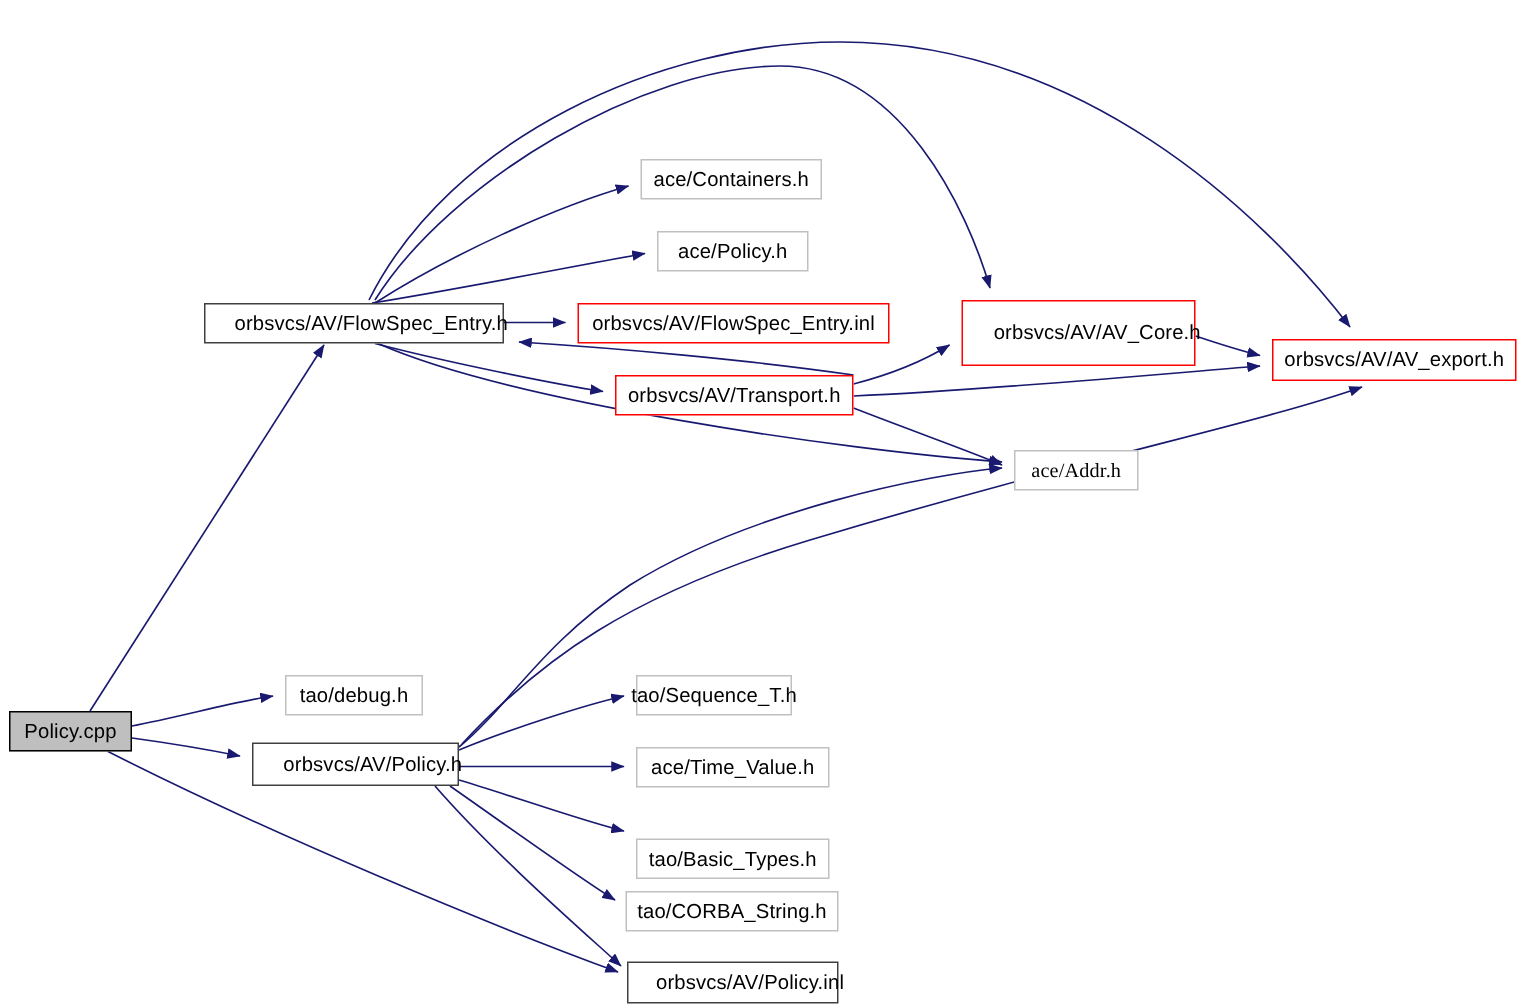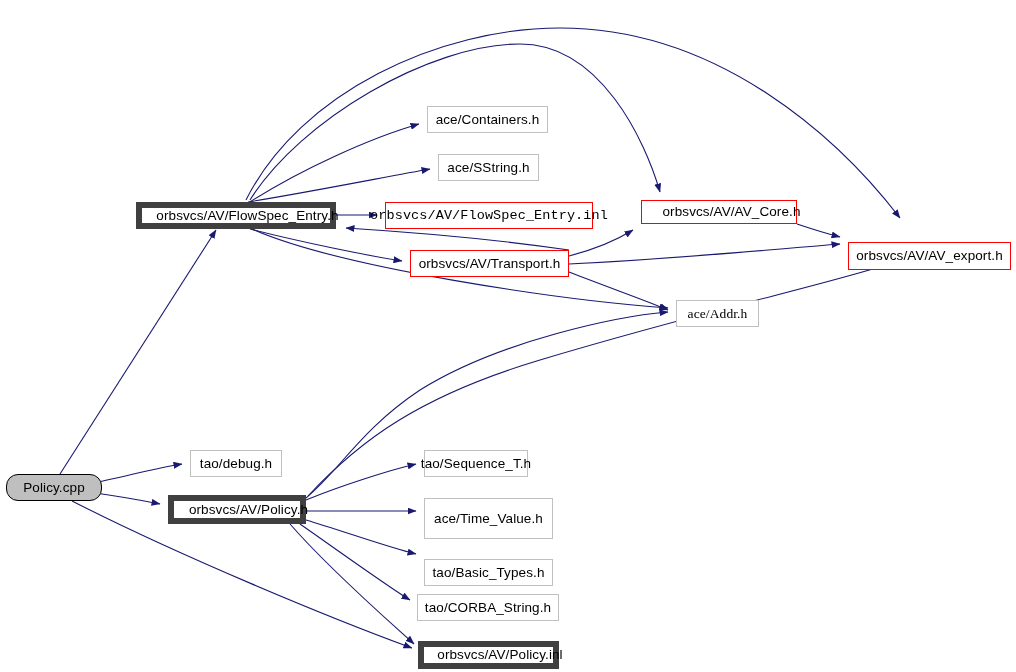--- a/index.html
+++ b/index.html
@@ -33,21 +33,21 @@
     background: #ffffff;
     border: 1px solid #c0c0c0;
     font-size: 13.5px;
     line-height: 1;
     color: #000000;
     white-space: nowrap;
     letter-spacing: 0.1px;
     z-index: 5;
   }
   .node.red    { border: 1px solid #ff0000; }
-  .node.black  { border: 6px solid #404040; padding-left: 23px; }
+  .node.black  { border: 1px solid #404040; padding-left: 23px; }
   .node.root   { border: 1px solid #000000; background: #bfbfbf; }
   .node-label {
     pointer-events: none;
   }
 </style>
 </head>
 <body>
 
 <div id="graph-canvas">
   <svg id="edge-layer" viewBox="0 0 1016 672">
@@ -76,57 +76,57 @@
         <path d="M 306,498 C 340,470 360,430 420,390 C 500,340 620,316 668,312" fill="none" stroke="#191970" stroke-width="1.1" marker-end="url(#arrowhead)"></path>
         <path d="M 308,496 C 360,440 420,396 540,360 C 720,306 840,282 908,258" fill="none" stroke="#191970" stroke-width="1.1" marker-end="url(#arrowhead)"></path>
         <path d="M 306,500 C 340,486 390,470 416,464" fill="none" stroke="#191970" stroke-width="1.1" marker-end="url(#arrowhead)"></path>
         <path d="M 306,511 L 416,511" fill="none" stroke="#191970" stroke-width="1.1" marker-end="url(#arrowhead)"></path>
         <path d="M 306,520 C 340,530 390,548 416,554" fill="none" stroke="#191970" stroke-width="1.1" marker-end="url(#arrowhead)"></path>
         <path d="M 300,524 C 340,552 390,588 410,600" fill="none" stroke="#191970" stroke-width="1.1" marker-end="url(#arrowhead)"></path>
         <path d="M 290,524 C 330,570 390,622 414,644" fill="none" stroke="#191970" stroke-width="1.1" marker-end="url(#arrowhead)"></path>
       </g>
   </svg>
   <div id="node-group">
-      <div class="node root" style="left: 6px; top: 474px; width: 96px; height: 27px; border-radius: 12px;">
+      <div class="node root" style="left: 6px; top: 474px; width: 82px; height: 27px;">
         <span class="node-label">Policy.cpp</span>
       </div>
       <div class="node black" style="left: 136px; top: 202px; width: 200px; height: 27px;">
         <span class="node-label">orbsvcs/AV/FlowSpec_Entry.h</span>
       </div>
       <div class="node " style="left: 427px; top: 106px; width: 121px; height: 27px; justify-content: center;">
         <span class="node-label">ace/Containers.h</span>
       </div>
       <div class="node " style="left: 438px; top: 154px; width: 101px; height: 27px;">
-        <span class="node-label">ace/SString.h</span>
+        <span class="node-label">ace/Policy.h</span>
       </div>
-      <div class="node red" style="left: 385px; top: 202px; width: 208px; height: 27px; font-family: Liberation Mono, monospace;">
+      <div class="node red" style="left: 385px; top: 202px; width: 208px; height: 27px;">
         <span class="node-label">orbsvcs/AV/FlowSpec_Entry.inl</span>
       </div>
-      <div class="node red" style="left: 641px; top: 200px; width: 156px; height: 24px; padding-left: 25px;">
+      <div class="node red" style="left: 641px; top: 200px; width: 156px; height: 44px; padding-left: 25px;">
         <span class="node-label">orbsvcs/AV/AV_Core.h</span>
       </div>
-      <div class="node red" style="left: 848px; top: 242px; width: 163px; height: 28px;">
+      <div class="node red" style="left: 848px; top: 226px; width: 163px; height: 28px;">
         <span class="node-label">orbsvcs/AV/AV_export.h</span>
       </div>
       <div class="node red" style="left: 410px; top: 250px; width: 159px; height: 27px;">
         <span class="node-label">orbsvcs/AV/Transport.h</span>
       </div>
       <div class="node " style="left: 676px; top: 300px; width: 83px; height: 27px; font-family: Liberation Serif, serif;">
         <span class="node-label">ace/Addr.h</span>
       </div>
       <div class="node " style="left: 190px; top: 450px; width: 92px; height: 27px;">
         <span class="node-label">tao/debug.h</span>
       </div>
       <div class="node black" style="left: 168px; top: 495px; width: 138px; height: 29px;">
         <span class="node-label">orbsvcs/AV/Policy.h</span>
       </div>
       <div class="node " style="left: 424px; top: 450px; width: 104px; height: 27px;">
         <span class="node-label">tao/Sequence_T.h</span>
       </div>
-      <div class="node " style="left: 424px; top: 498px; width: 129px; height: 41px;">
+      <div class="node " style="left: 424px; top: 498px; width: 129px; height: 27px;">
         <span class="node-label">ace/Time_Value.h</span>
       </div>
       <div class="node " style="left: 424px; top: 546px; width: 129px; height: 27px; margin-top: 13px;">
         <span class="node-label">tao/Basic_Types.h</span>
       </div>
       <div class="node " style="left: 417px; top: 594px; width: 142px; height: 27px;">
         <span class="node-label">tao/CORBA_String.h</span>
       </div>
       <div class="node black" style="left: 418px; top: 641px; width: 141px; height: 28px;">
         <span class="node-label">orbsvcs/AV/Policy.inl</span>

